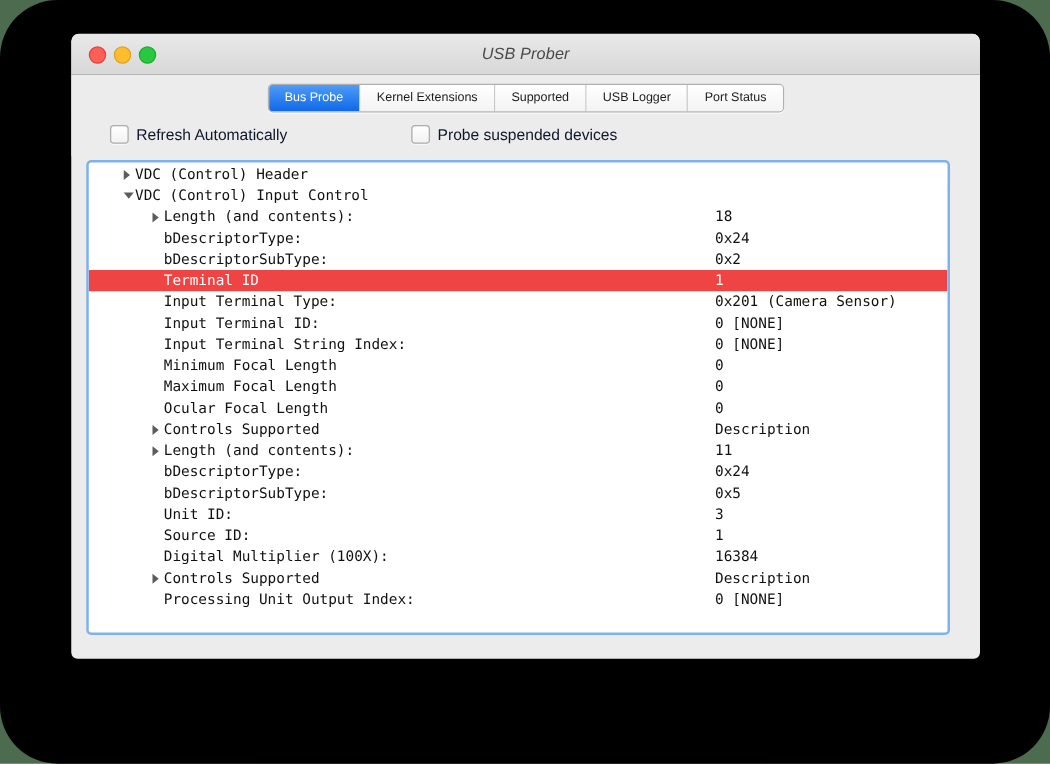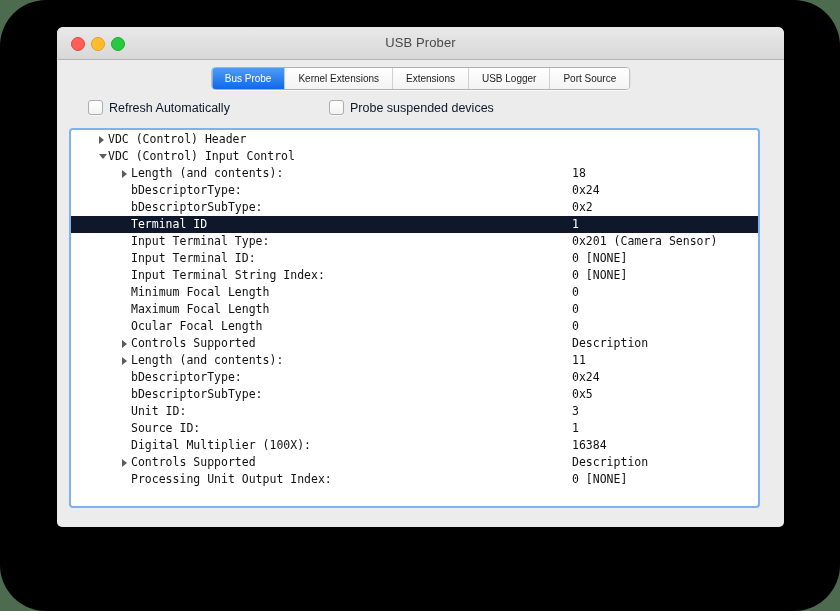--- a/index.html
+++ b/index.html
@@ -38,20 +38,21 @@
     border-bottom: 1px solid #b4b4b4;
     border-radius: 6px 6px 0 0;
   }
   #title-text {
     position: absolute;
     left: 0; right: 0; top: 8px;
     text-align: center;
     font-size: 13px;
     color: #4a4a4a;
     letter-spacing: 0.1px;
+    font-style: italic;
   }
   .traffic {
     position: absolute;
     top: 10px;
     width: 12px; height: 12px;
     border-radius: 50%;
   }
   #btn-close  { left: 14px; background: #ff5f57; border: 1px solid #e0443e; }
   #btn-min    { left: 34px; background: #ffbd2e; border: 1px solid #dea123; }
   #btn-max    { left: 54px; background: #28c840; border: 1px solid #1aad2b; }
@@ -153,21 +154,21 @@
   .row {
     position: relative;
     height: 17px;
     line-height: 17px;
     font-family: "DejaVu Sans Mono", monospace;
     font-size: 11.5px;
     color: #111111;
     white-space: nowrap;
   }
   .row.selected {
-    background: #0f172a;
+    background: #ef4444;
     color: #ffffff;
   }
   .tri {
     position: absolute;
     width: 0; height: 0;
     top: 5px;
   }
   .tri.closed {
     border-left: 5px solid #5c5c5c;
     border-top: 4px solid transparent;
@@ -197,23 +198,23 @@
     <div class="traffic" id="btn-close"></div>
     <div class="traffic" id="btn-min"></div>
     <div class="traffic" id="btn-max"></div>
     <div id="title-text">USB Prober</div>
   </div>
 
   <div id="tabbar">
     <div id="tabs">
       <div class="tab active">Bus Probe</div>
       <div class="tab">Kernel Extensions</div>
-      <div class="tab">Extensions</div>
+      <div class="tab">Supported</div>
       <div class="tab">USB Logger</div>
-      <div class="tab">Port Source</div>
+      <div class="tab">Port Status</div>
     </div>
   </div>
 
   <div id="toolbar">
     <div class="cb-wrap" id="cb-refresh-auto">
       <span class="checkbox"></span>
       <span>Refresh Automatically</span>
     </div>
     <div class="pushbtn" id="btn-refresh">Refresh</div>
     <div class="cb-wrap" id="cb-probe-susp">

